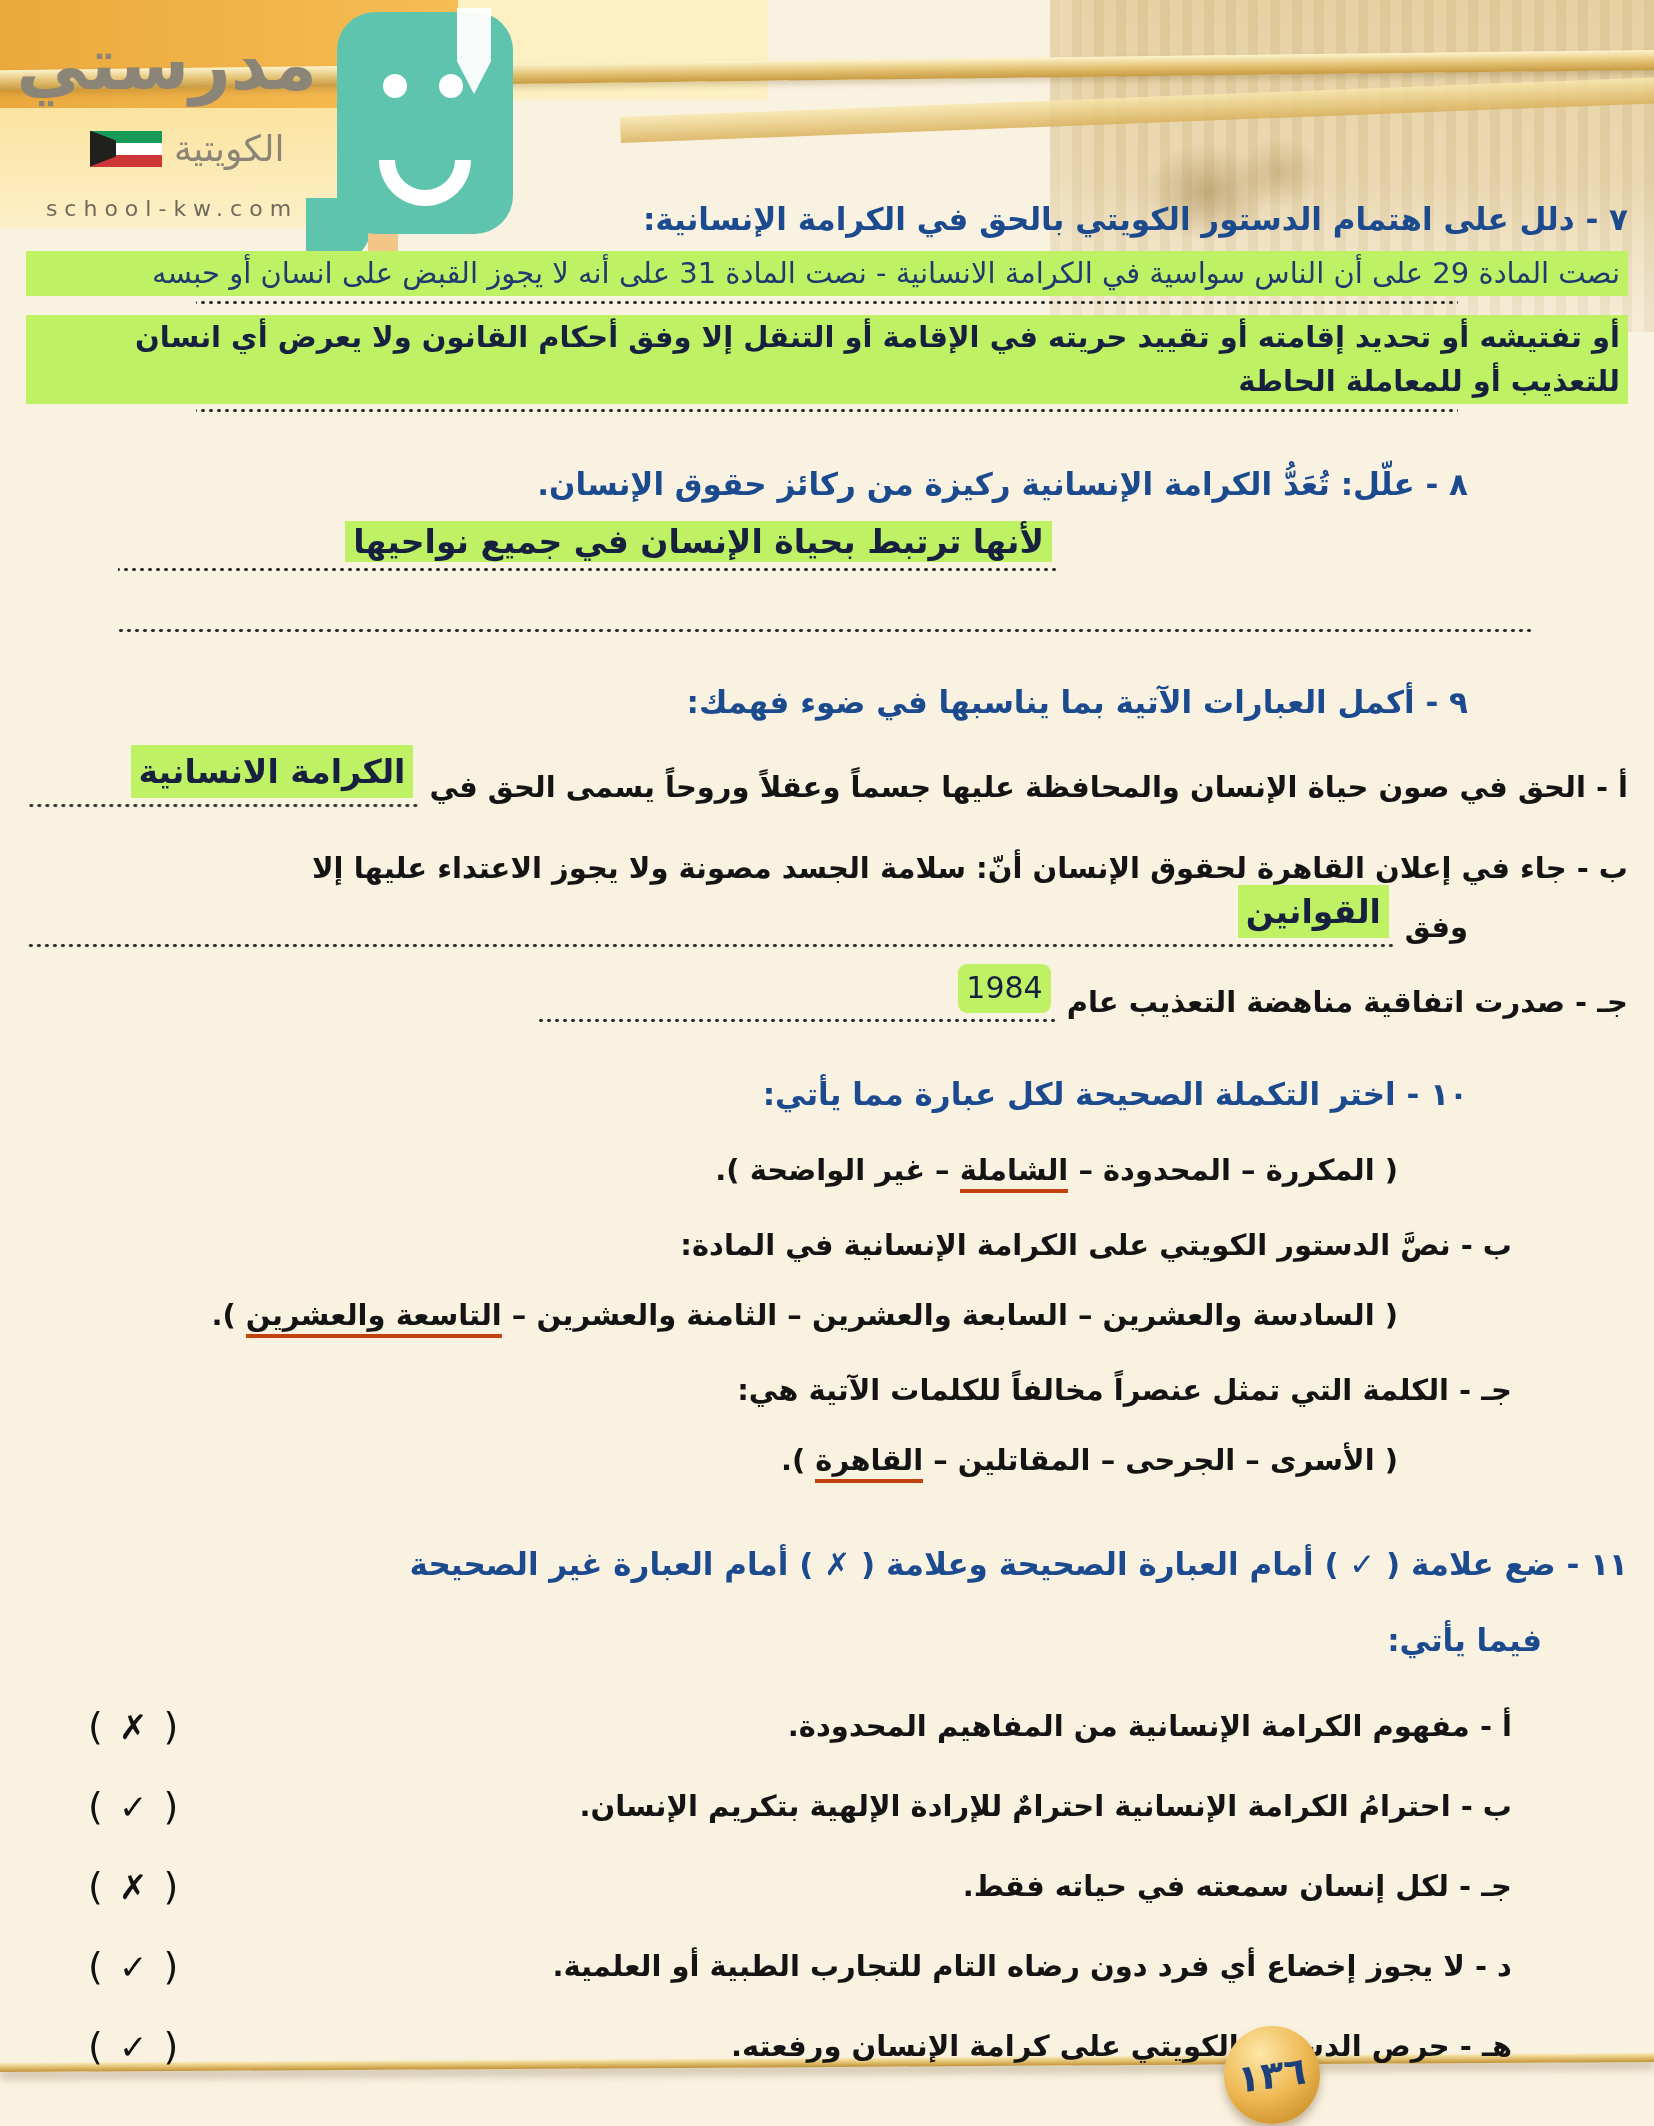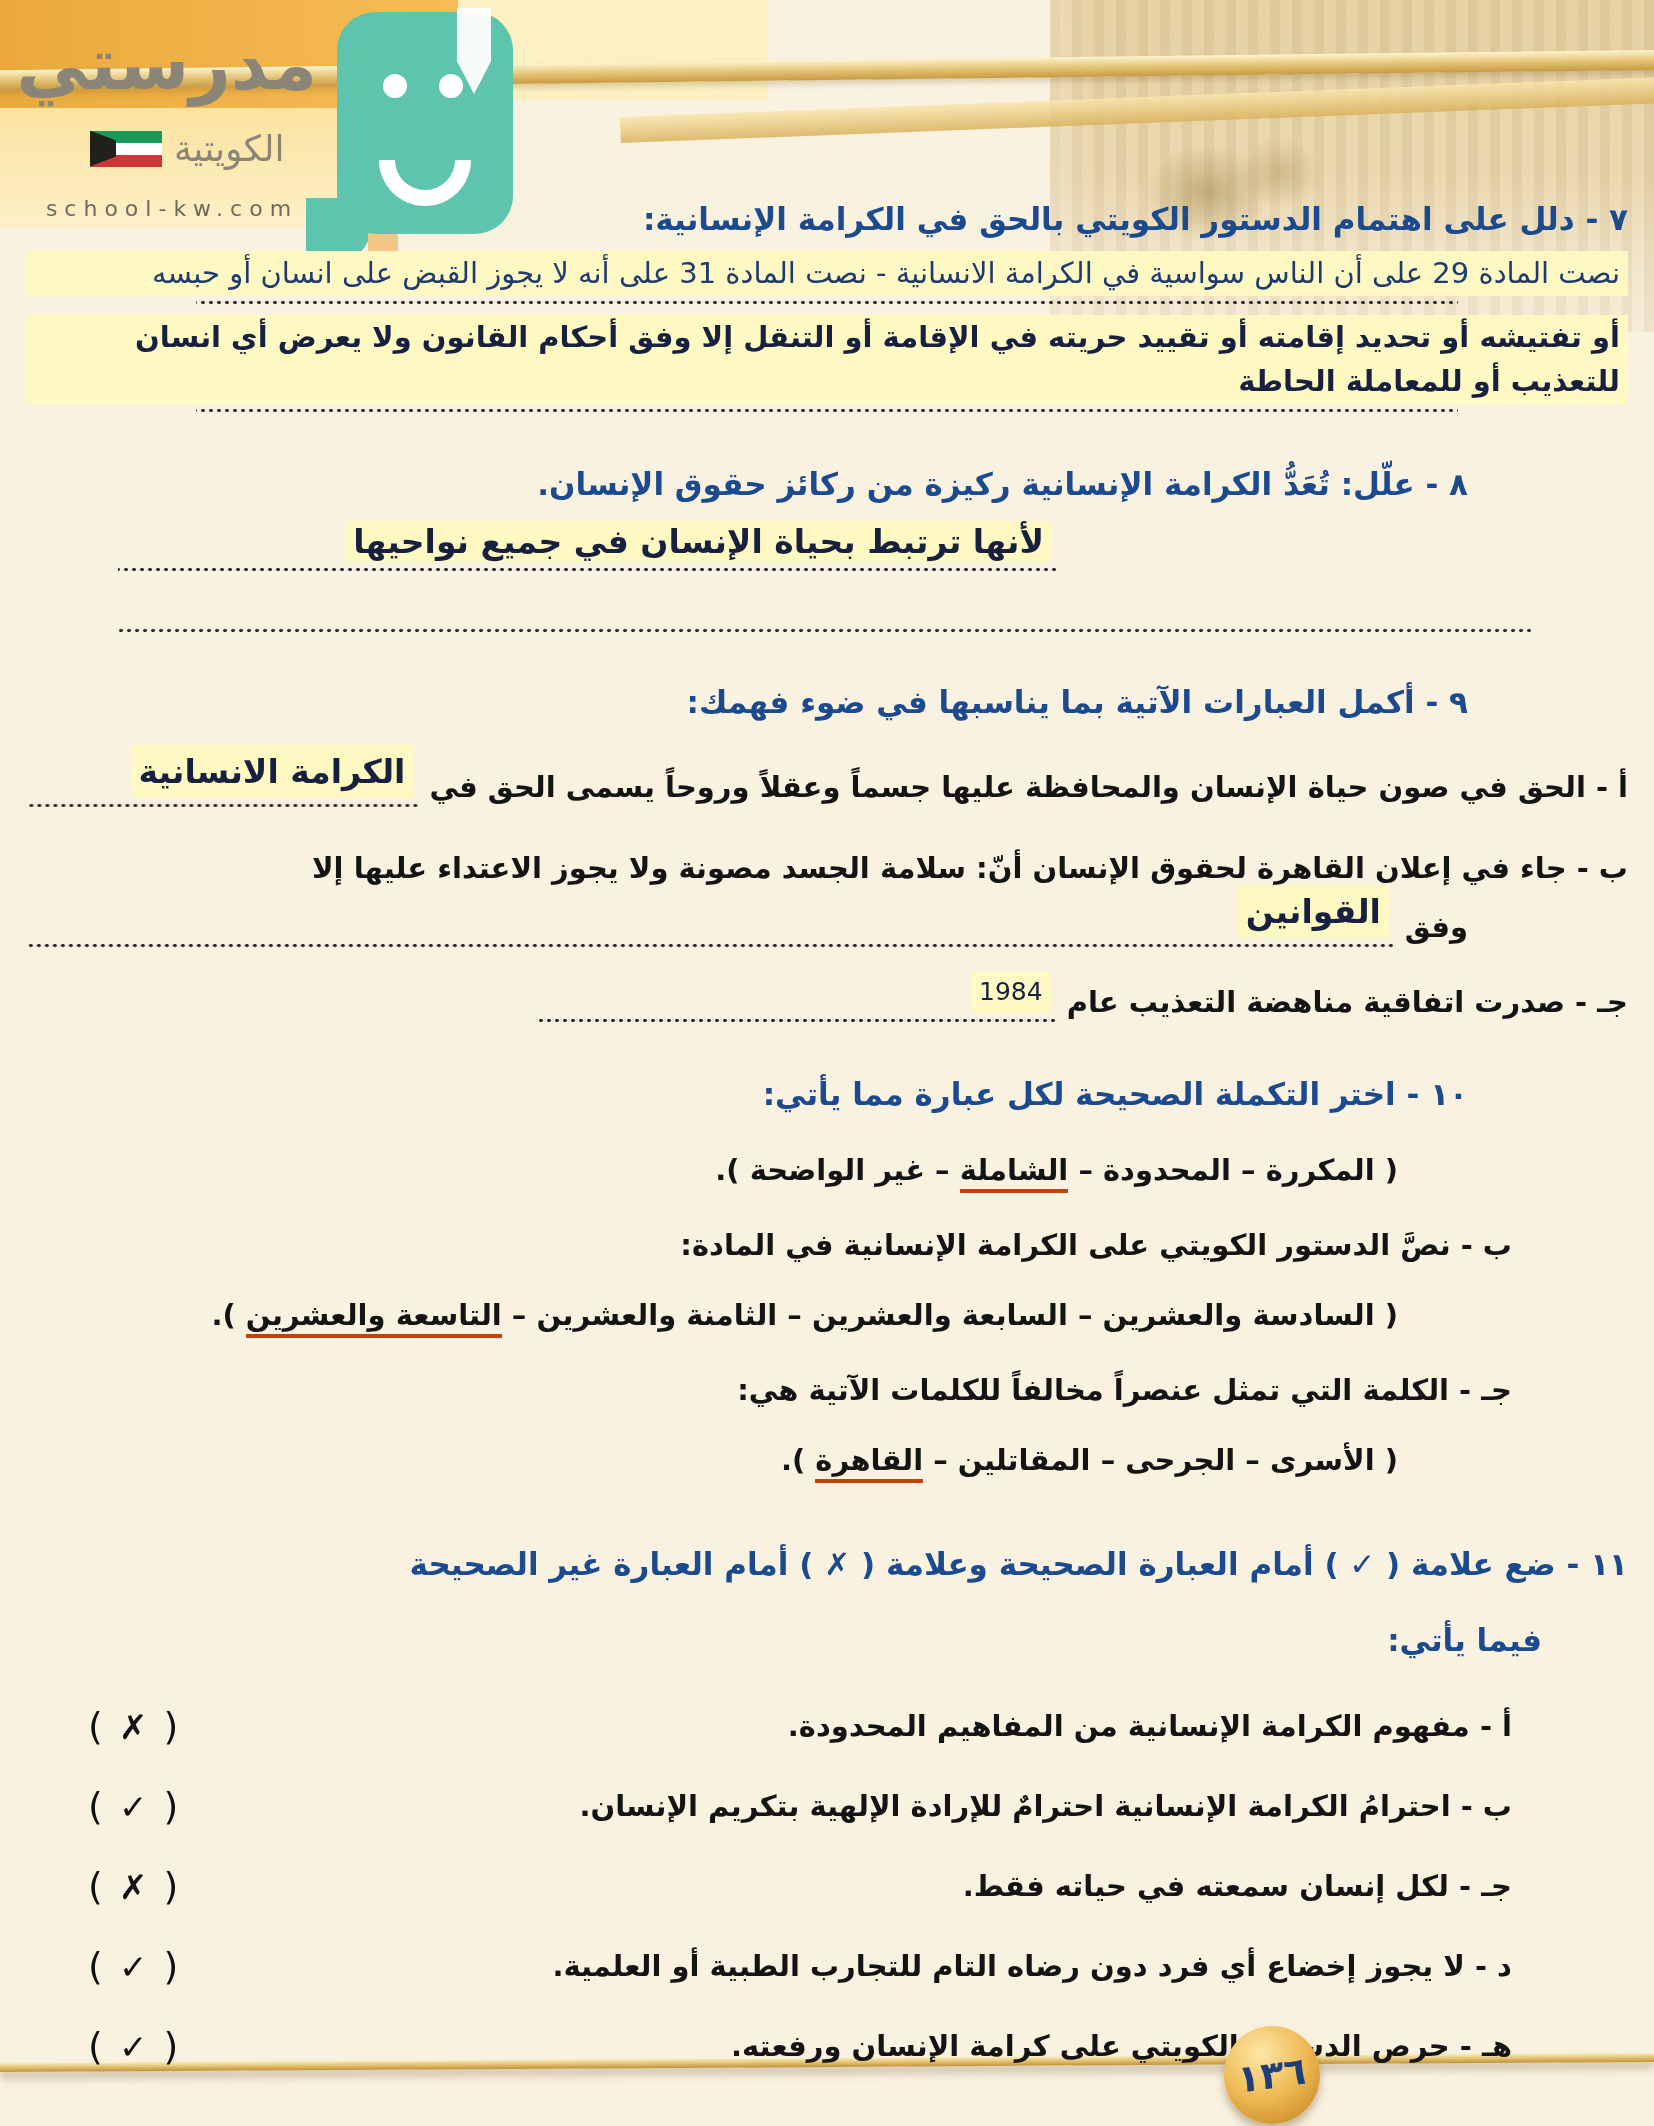--- a/index.html
+++ b/index.html
@@ -49,36 +49,36 @@
   .mascot .smile { position:absolute; left:50%; transform:translateX(-50%); bottom:28px;
     width:92px; height:46px; border:16px solid #fff; border-top:none;
     border-radius:0 0 110px 110px; }
   .mascot-tail { position:absolute; left:306px; top:198px; width:68px; height:74px; z-index:2;
     background:#5fc4ae; border-radius:0 0 56px 8px; }
   .pencil-tip { position:absolute; left:368px; top:230px; width:30px; height:58px; z-index:2;
     background:#f3c687; border-radius:4px; }
   
   .content { position:relative; z-index:2; padding:196px 26px 0 26px; direction:rtl; text-align:right; color:#141414; }
   .q-title { font-size:31px; font-weight:bold; color:#1c4a8e; line-height:1.5; }
-  .hl { background:#fef9c3; padding:1px 8px; }
+  .hl { background:#bef264; padding:1px 8px; }
   .hl-row { line-height:1.5; }
   .hl-block { display:block; font-size:29px; font-weight:bold; color:#17213f; }
   .hl-block.sans { font-weight:normal; color:#1f3a6e; }
   .dotline { height:9px; background-image:radial-gradient(circle,#2e2e2e 1.7px,transparent 1.9px);
     background-size:8px 9px; background-repeat:repeat-x; background-position:center; }
   .dotline.q7 { margin:2px 170px 0 170px; }
   .item { font-size:29px; font-weight:bold; line-height:1.55; }
   .fill-line { display:flex; align-items:flex-end; }
   .fill-line .txt { white-space:nowrap; }
   .blank { flex:1; min-width:90px; position:relative; height:40px; margin-right:10px;
     background-image:radial-gradient(circle,#2e2e2e 1.7px,transparent 1.9px);
     background-size:8px 9px; background-repeat:repeat-x; background-position:right bottom; }
   .blank .hl { position:absolute; right:6px; bottom:12px; white-space:nowrap;
     font-size:33px; font-weight:bold; color:#17213f; }
-  .blank .hl.num { font-weight:normal; font-size:25px; }
+  .blank .hl.num { font-weight:normal; font-size:30px;border-radius:9px; }
   .stem { font-size:29px; font-weight:bold; margin-right:116px; }
   .options { font-size:29px; font-weight:bold; margin-right:230px; line-height:1.9; }
   .options .correct { border-bottom:4px solid #c2410c; padding-bottom:2px; }
   .tf-row { display:flex; justify-content:space-between; align-items:center; }
   .tf-text { font-size:29px; font-weight:bold; margin-right:116px; }
   .paren-mark { direction:ltr; font-size:34px; font-weight:bold; color:#111;
     margin-left:62px; white-space:nowrap; letter-spacing:2px; }
   .paren-mark::before { content:"( "; font-size:38px; font-weight:normal; }
   .paren-mark::after  { content:" )"; font-size:38px; font-weight:normal; }
   

